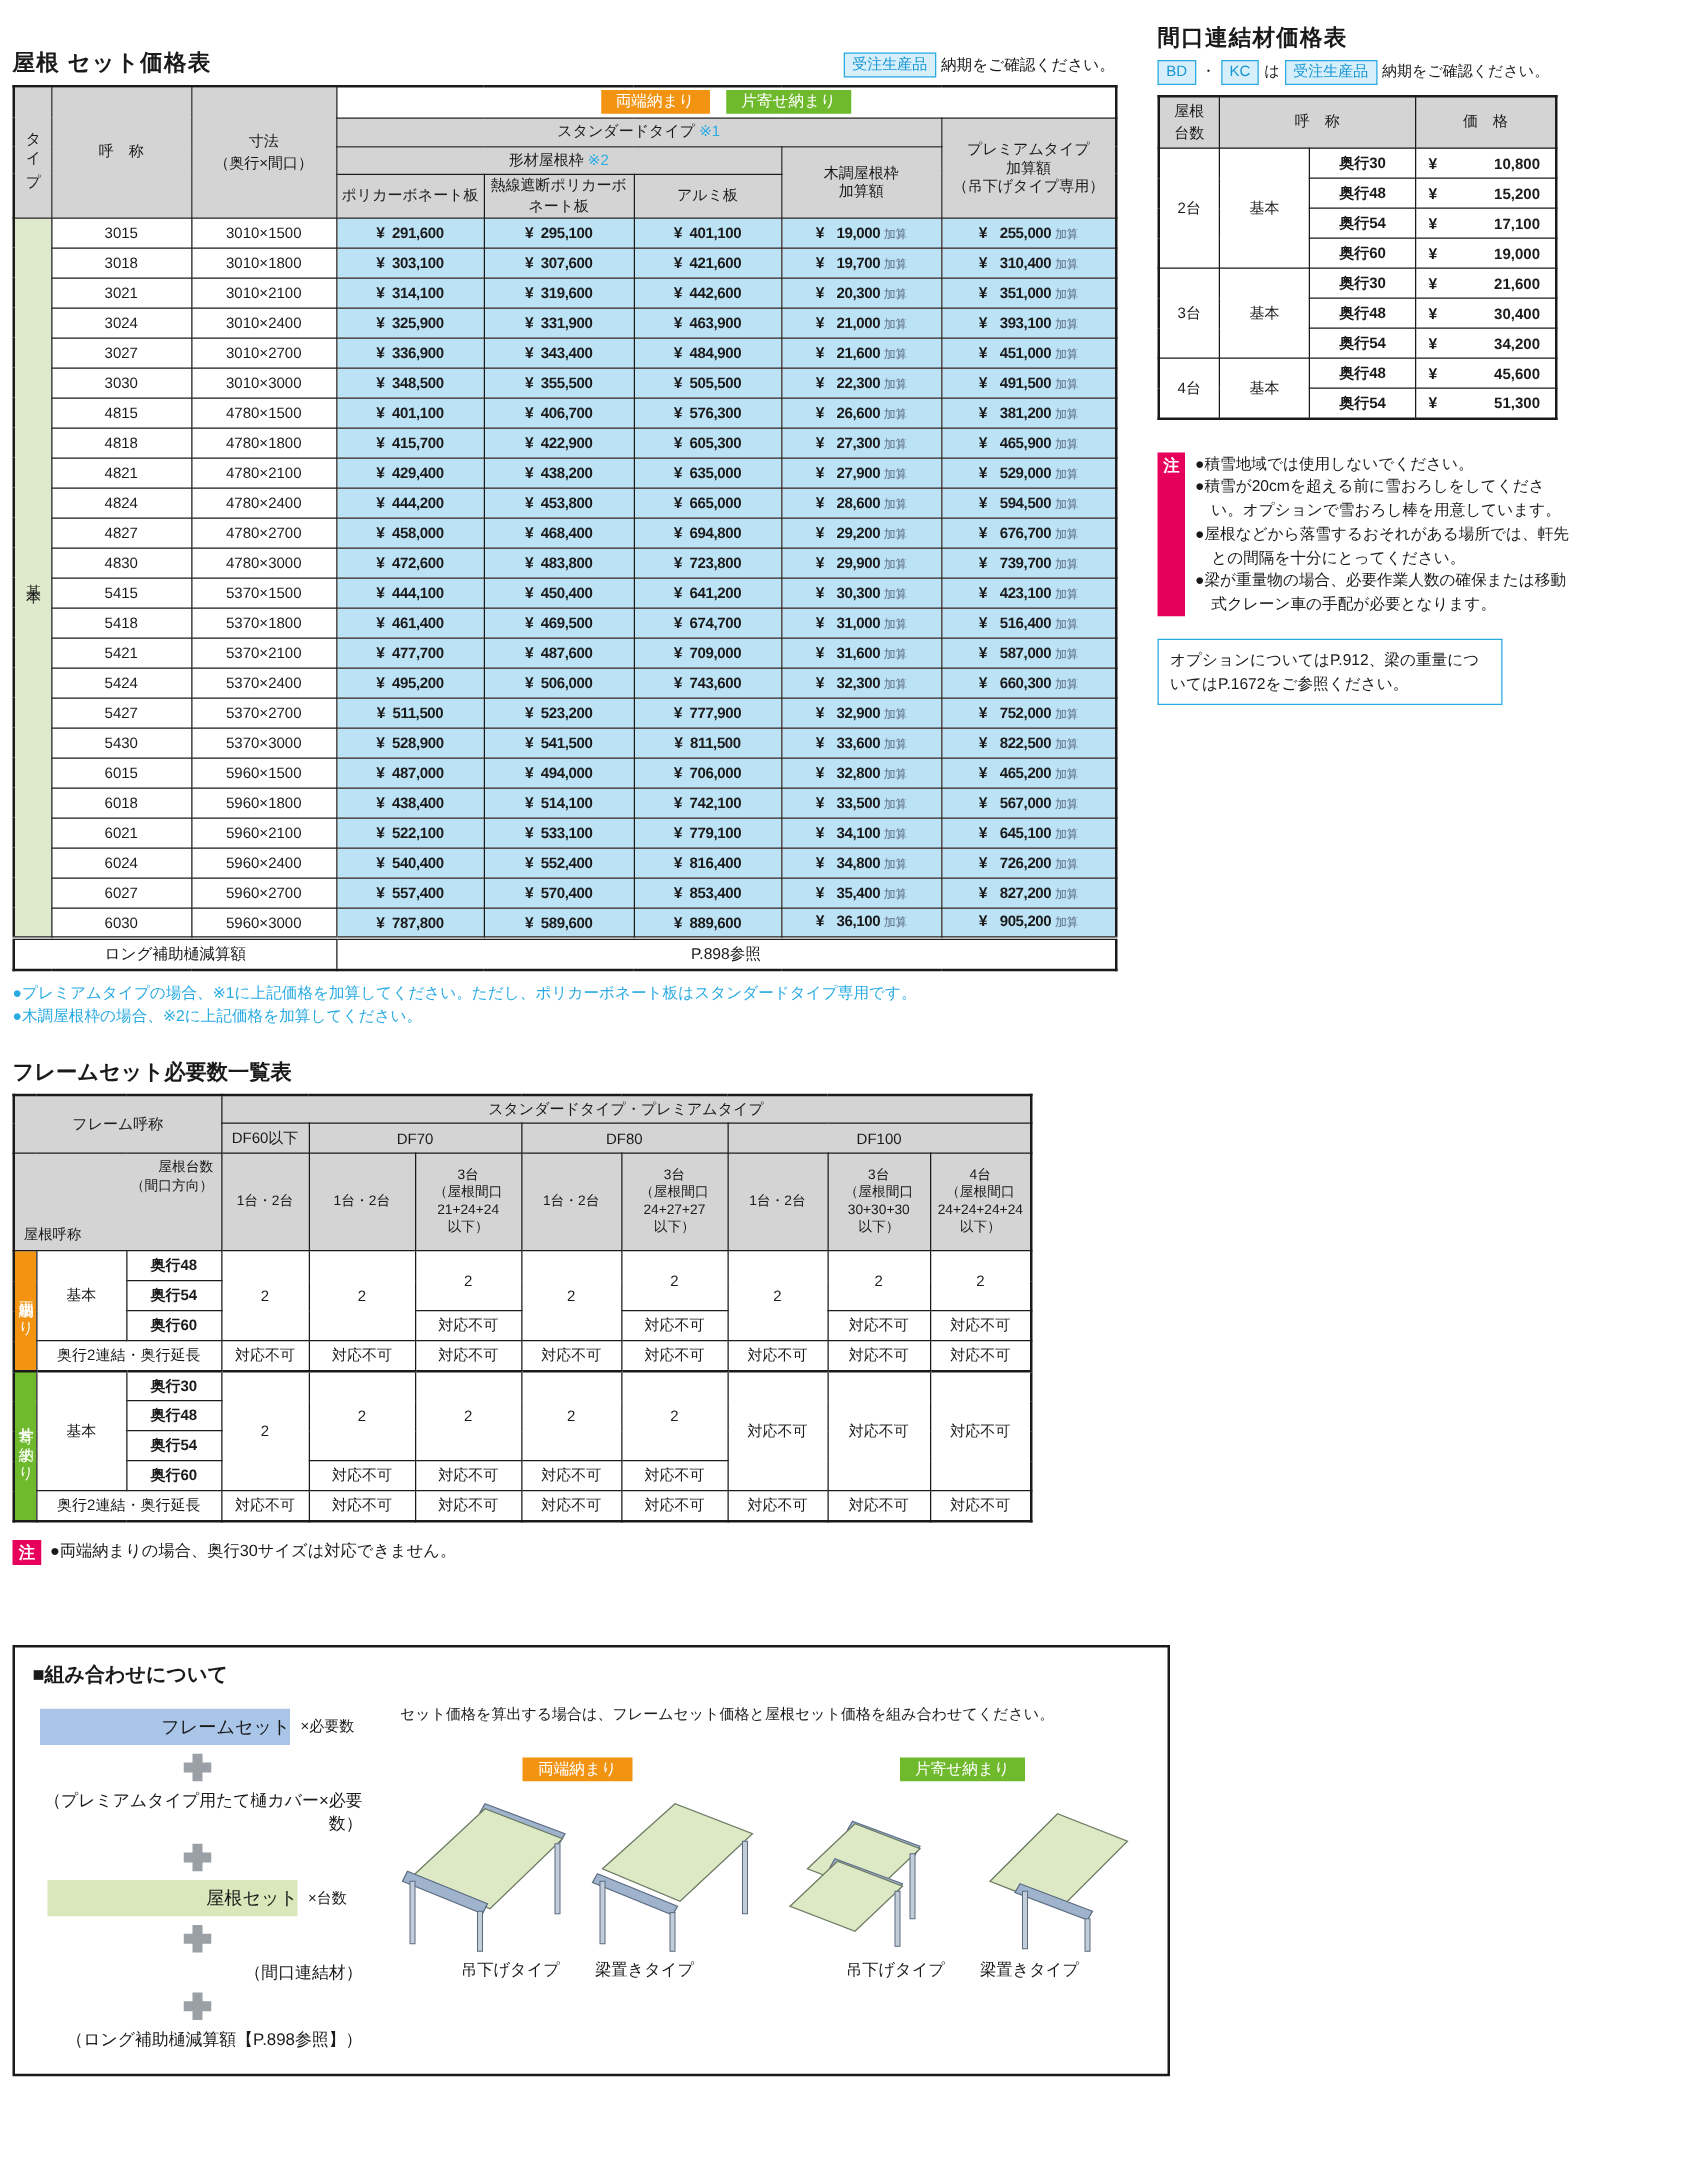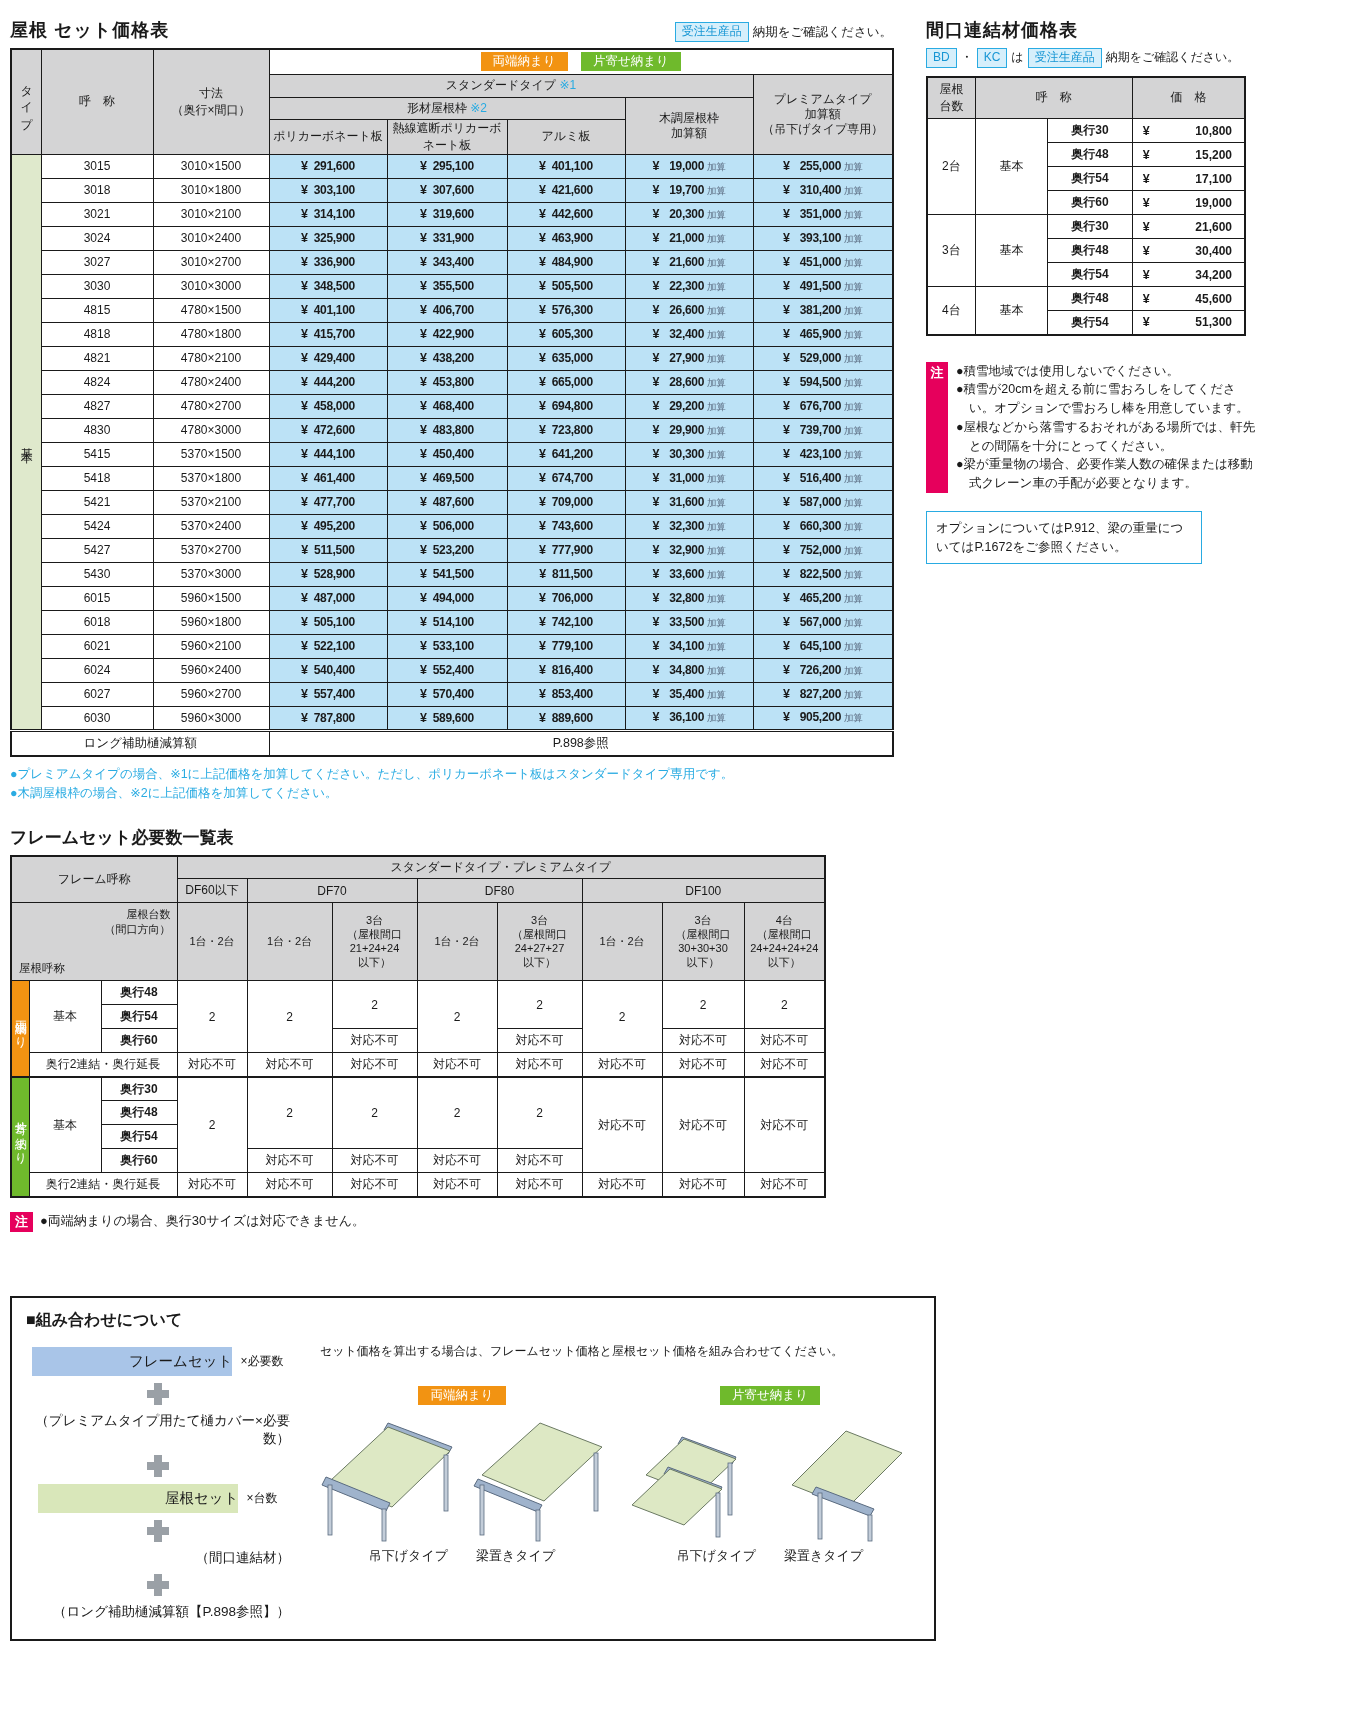--- a/index.html
+++ b/index.html
@@ -4,21 +4,21 @@
 <style>
   * { box-sizing: border-box; margin: 0; padding: 0; }
   html,body { background:#fff; }
   body {
     width: 1366px; height: 1728px; position: relative; overflow: hidden;
     font-family: "Liberation Sans", "DejaVu Sans", sans-serif;
     color: #1a1a1a; font-size: 12px;
   }
   .page { padding: 18px 10px 0 10px; }
   .top-wrap { display: flex; align-items: flex-start; }
-  .left-col { width: 882px; }
+  .left-col { width: 882px; margin-top: 20px; }
   .right-col { width: 332px; margin-left: 34px; }
 
   .sec-title { font-size: 18px; font-weight: bold; letter-spacing: 1px; }
   .title-row { display: flex; align-items: flex-end; justify-content: space-between; margin-bottom: 6px; }
   .order-note-line { display: flex; align-items: center; gap: 4px; font-size: 12.5px; }
   .cyan-badge {
     display: inline-block; background: #d6effb; color: #1796d4;
     border: 1px solid #29abe2; padding: 1px 6px; font-size: 12px; line-height: 1.3;
   }
 
@@ -240,21 +240,21 @@
               <td class="bc price"><span class="yen">¥</span><span class="num">576,300</span></td>
               <td class="bc price kasan-cell"><span class="yen">¥</span><span class="num">26,600</span><span class="kasan">加算</span></td>
               <td class="bc price kasan-cell"><span class="yen">¥</span><span class="num">381,200</span><span class="kasan">加算</span></td>
             </tr>
             <tr>
               <td>4818</td>
               <td>4780×1800</td>
               <td class="bc price"><span class="yen">¥</span><span class="num">415,700</span></td>
               <td class="bc price"><span class="yen">¥</span><span class="num">422,900</span></td>
               <td class="bc price"><span class="yen">¥</span><span class="num">605,300</span></td>
-              <td class="bc price kasan-cell"><span class="yen">¥</span><span class="num">32,400</span><span class="kasan">加算</span></td>
+              <td class="bc price kasan-cell"><span class="yen">¥</span><span class="num">27,300</span><span class="kasan">加算</span></td>
               <td class="bc price kasan-cell"><span class="yen">¥</span><span class="num">465,900</span><span class="kasan">加算</span></td>
             </tr>
             <tr>
               <td>4821</td>
               <td>4780×2100</td>
               <td class="bc price"><span class="yen">¥</span><span class="num">429,400</span></td>
               <td class="bc price"><span class="yen">¥</span><span class="num">438,200</span></td>
               <td class="bc price"><span class="yen">¥</span><span class="num">635,000</span></td>
               <td class="bc price kasan-cell"><span class="yen">¥</span><span class="num">27,900</span><span class="kasan">加算</span></td>
               <td class="bc price kasan-cell"><span class="yen">¥</span><span class="num">529,000</span><span class="kasan">加算</span></td>
@@ -345,21 +345,21 @@
               <td>5960×1500</td>
               <td class="bc price"><span class="yen">¥</span><span class="num">487,000</span></td>
               <td class="bc price"><span class="yen">¥</span><span class="num">494,000</span></td>
               <td class="bc price"><span class="yen">¥</span><span class="num">706,000</span></td>
               <td class="bc price kasan-cell"><span class="yen">¥</span><span class="num">32,800</span><span class="kasan">加算</span></td>
               <td class="bc price kasan-cell"><span class="yen">¥</span><span class="num">465,200</span><span class="kasan">加算</span></td>
             </tr>
             <tr>
               <td>6018</td>
               <td>5960×1800</td>
-              <td class="bc price"><span class="yen">¥</span><span class="num">505,100</span></td>
+              <td class="bc price"><span class="yen">¥</span><span class="num">438,400</span></td>
               <td class="bc price"><span class="yen">¥</span><span class="num">514,100</span></td>
               <td class="bc price"><span class="yen">¥</span><span class="num">742,100</span></td>
               <td class="bc price kasan-cell"><span class="yen">¥</span><span class="num">33,500</span><span class="kasan">加算</span></td>
               <td class="bc price kasan-cell"><span class="yen">¥</span><span class="num">567,000</span><span class="kasan">加算</span></td>
             </tr>
             <tr>
               <td>6021</td>
               <td>5960×2100</td>
               <td class="bc price"><span class="yen">¥</span><span class="num">522,100</span></td>
               <td class="bc price"><span class="yen">¥</span><span class="num">533,100</span></td>

